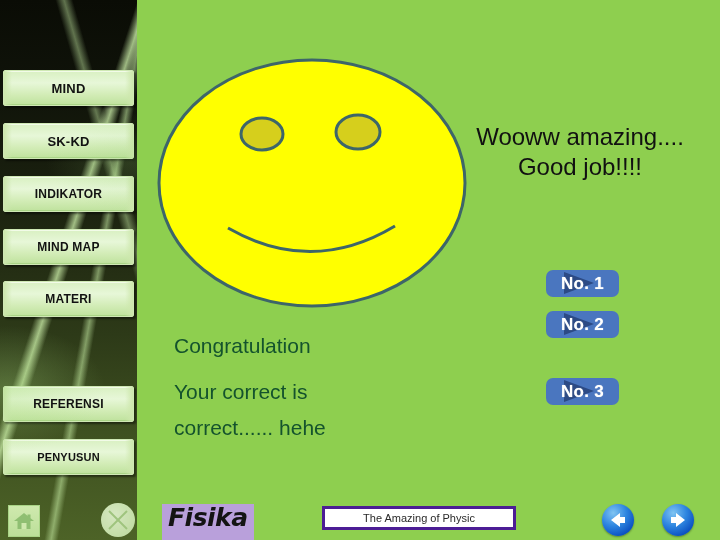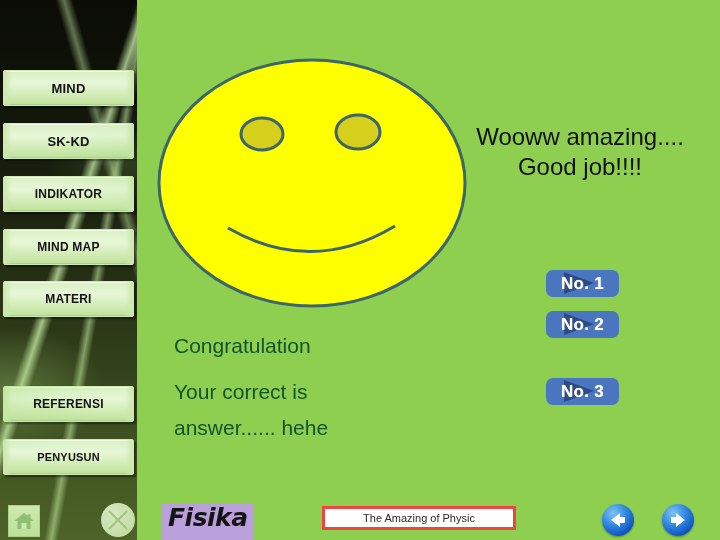--- a/index.html
+++ b/index.html
@@ -200,21 +200,21 @@
 
   
   #caption-box {
     position: absolute;
     left: 322px;
     top: 506px;
     width: 194px;
     height: 24px;
     box-sizing: border-box;
     background: #ffffff;
-    border: 3px solid #ef4444;
+    border: 3px solid #4c1d95;
     display: flex;
     align-items: center;
     justify-content: center;
     font-size: 11px;
     color: #2a2a2a;
   }
 
   
   .nav-arrow {
     position: absolute;
@@ -298,21 +298,21 @@
     <span class="no-label">No. 2</span>
   </div>
   <div class="no-btn" id="no-btn-3">
     <span class="tri"></span>
     <span class="no-label">No. 3</span>
   </div>
 
   <div id="message">
     <div style="margin-bottom:10px;">Congratulation</div>
     <div>Your correct is</div>
-    <div>answer...... hehe</div>
+    <div>correct...... hehe</div>
   </div>
 
   <div id="fisika-logo">Fisika</div>
 
   <div id="caption-box">
     <span>The Amazing of Physic</span>
   </div>
 
   <div class="nav-arrow" id="nav-prev">
     <svg width="20" height="20" viewBox="0 0 20 20">

